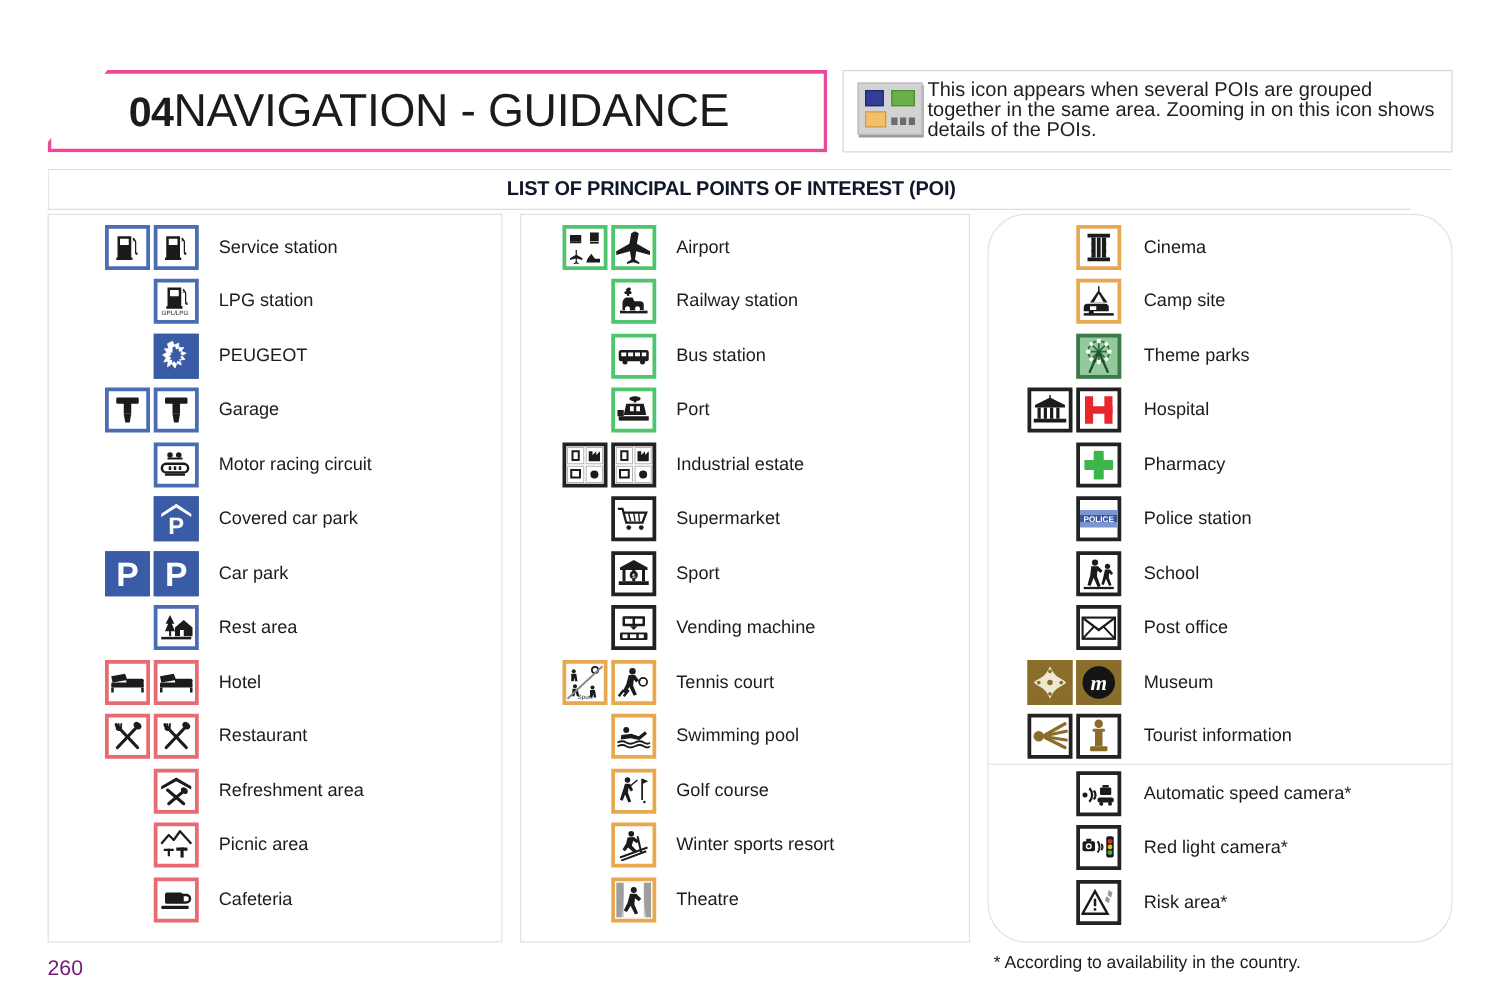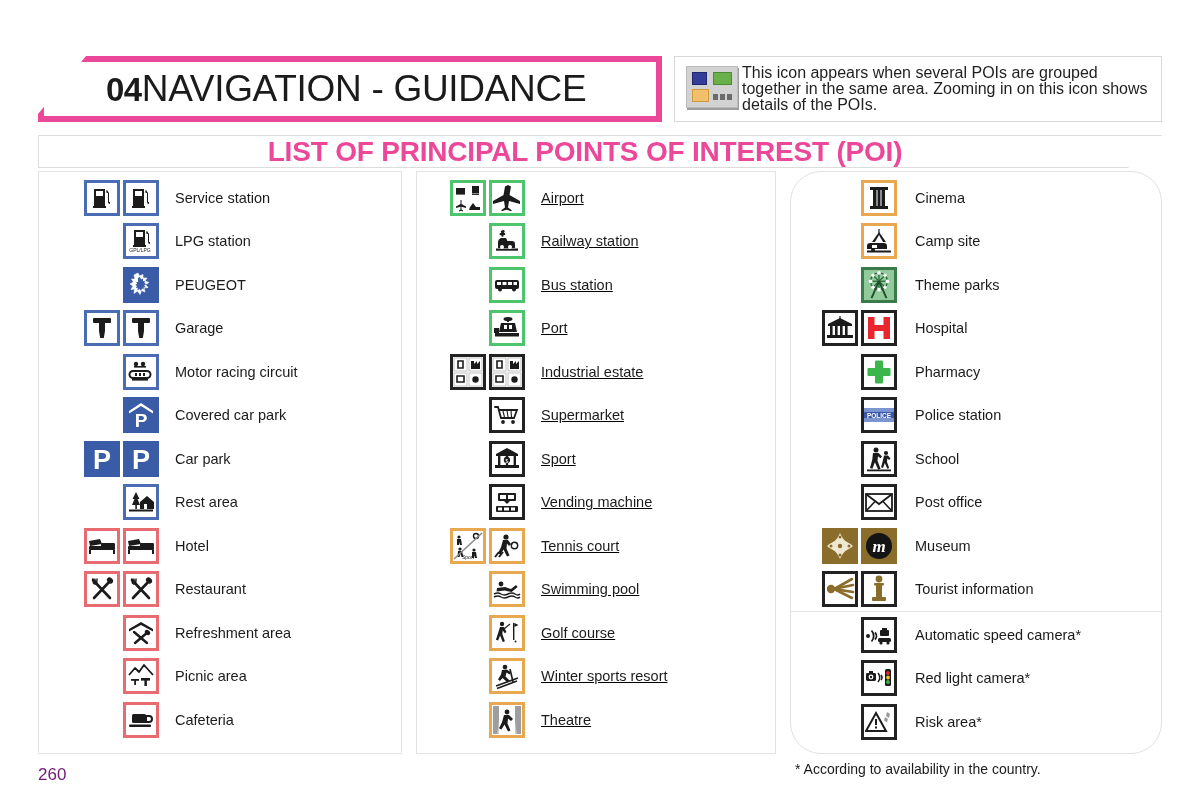--- a/index.html
+++ b/index.html
@@ -11,21 +11,21 @@
     position:relative;
   }
   .page{position:absolute;left:0;top:0;width:1200px;height:800px;}
 
   
   .header-row{position:absolute;left:38px;top:56px;width:1124px;height:70px;}
 
   .chapter-tab{
     position:absolute;left:0;top:0;width:624px;height:66px;
     box-sizing:border-box;
-    border:6px solid #ec4899;
+    border:3px solid #ec4899;
     background:#ffffff;
     clip-path: polygon(48px 0, 100% 0, 100% 100%, 0 100%, 0 58px);
     display:flex;align-items:center;
   }
   .chapter-inner{display:flex;align-items:baseline;padding-left:62px;}
   .chapter-num{
     font-size:33px;font-weight:bold;color:#1b1b1b;letter-spacing:-0.5px;
     font-family:"Liberation Sans", sans-serif;
   }
   .chapter-title{
@@ -65,33 +65,33 @@
   
   .subtitle-bar{
     position:absolute;left:38px;top:135px;width:1124px;height:33px;
     box-sizing:border-box;
     border:1px solid #dcdcdc;
     background:#ffffff;
     clip-path: polygon(0 0, 100% 0, calc(100% - 34px) 100%, 0 100%);
     display:flex;align-items:center;justify-content:center;
   }
   .subtitle-text{
-    font-size:28px;font-weight:bold;color:#ec4899;letter-spacing:-0.2px;
+    font-size:16px;font-weight:bold;color:#0f172a;letter-spacing:-0.2px;
     margin-right:30px;
     font-family:"Liberation Sans", sans-serif;
   }
 
   
   .cols{position:absolute;left:38px;top:171px;width:1124px;height:583px;}
   .col{
     position:absolute;top:0;box-sizing:border-box;
     border:1px solid #e2e2e2;background:#ffffff;height:583px;
   }
   .col1{left:0;width:364px;padding-left:12px;}
-  .col2{left:378px;width:360px;text-decoration:underline;}
+  .col2{left:378px;width:360px;}
   .col3{left:752px;width:372px;border-radius:31px;}
 
   .rows{position:relative;padding-top:4px;}
   .row{
     display:flex;align-items:center;
     height:43.5px;
     position:relative;
   }
   .icon-cell{
     width:112px;flex:0 0 112px;display:flex;justify-content:flex-end;align-items:center;

